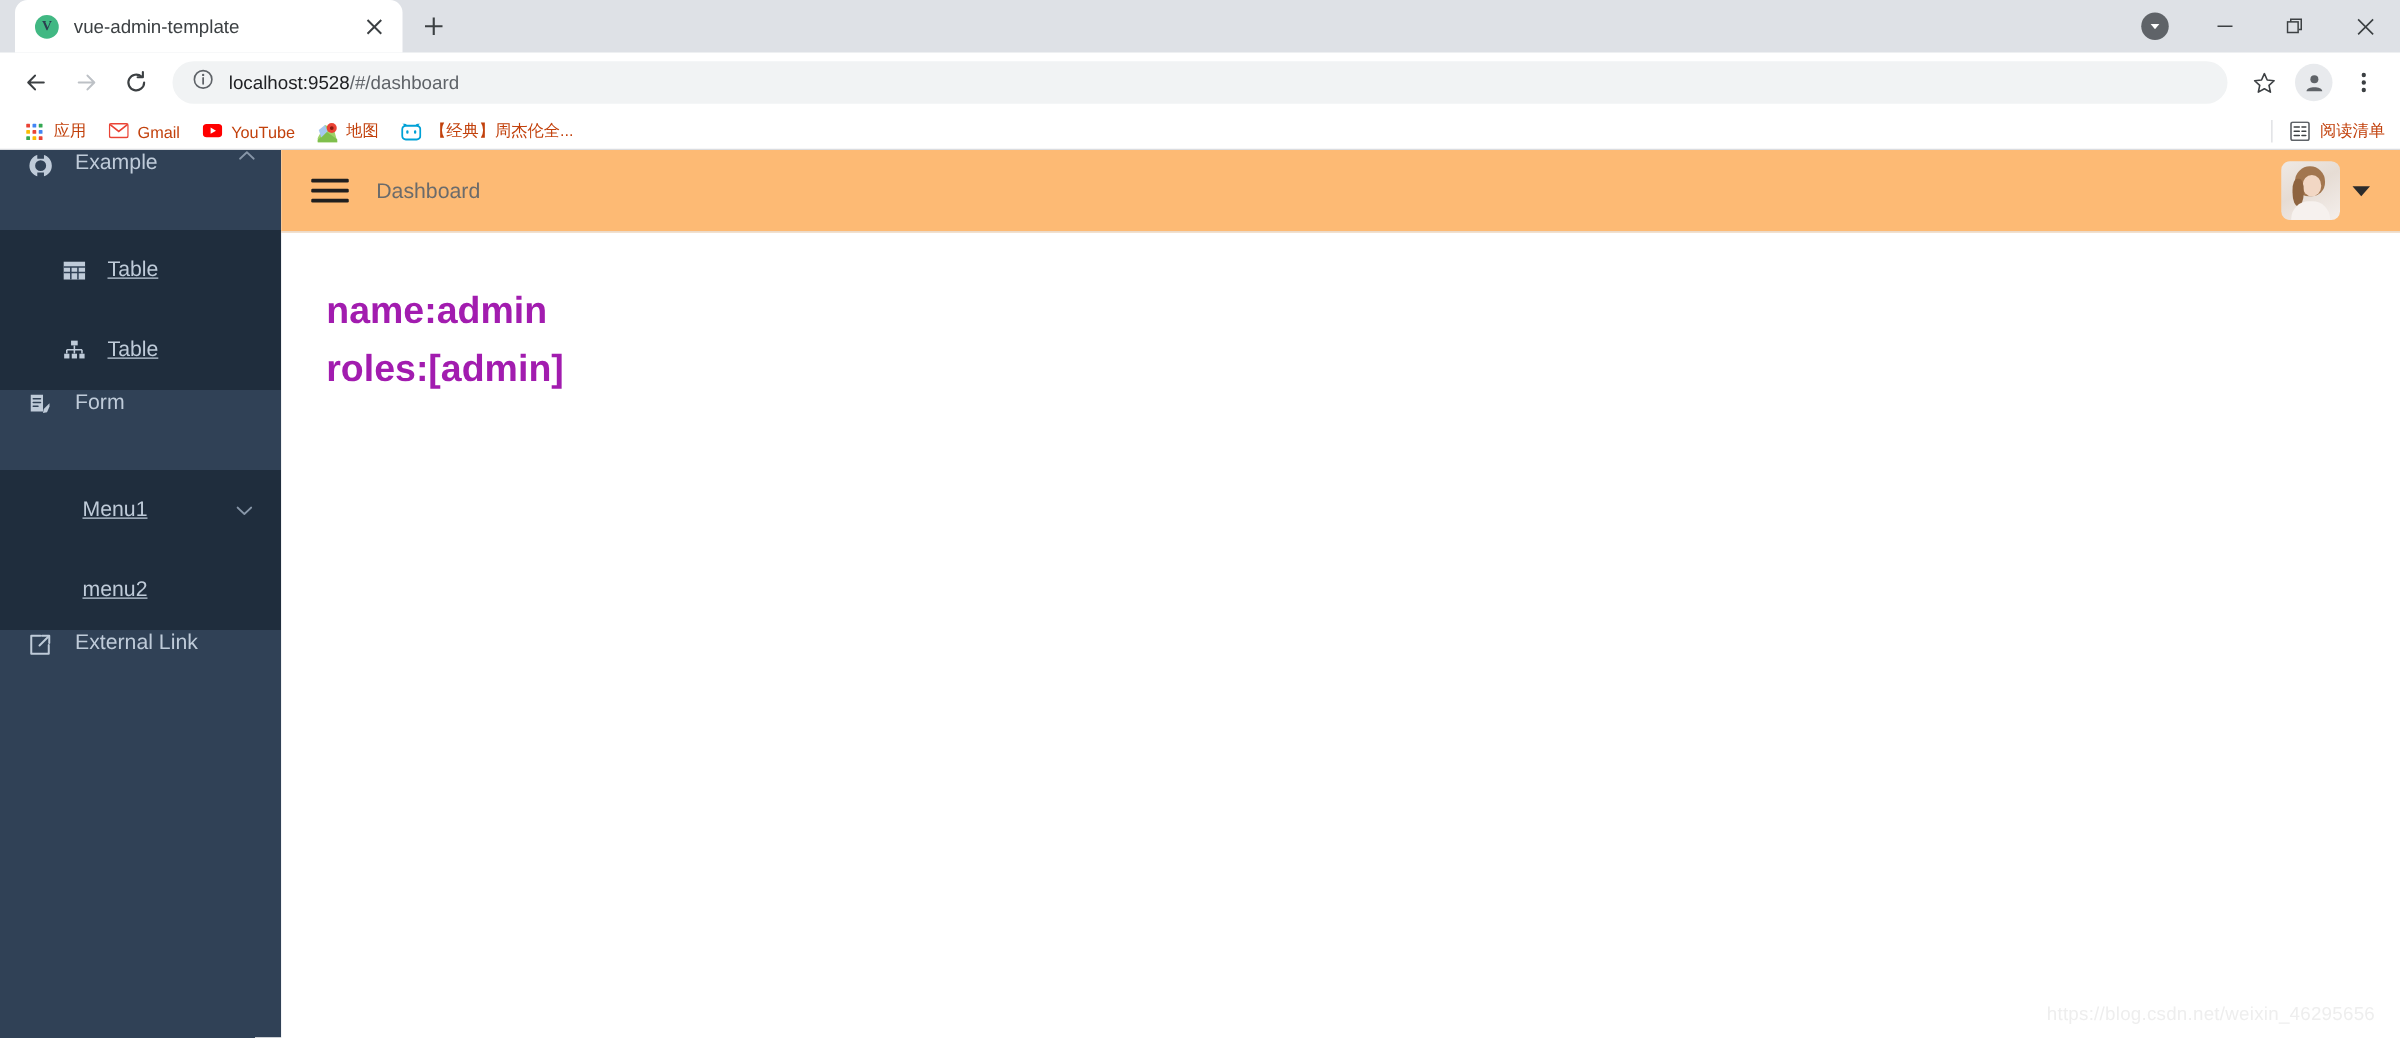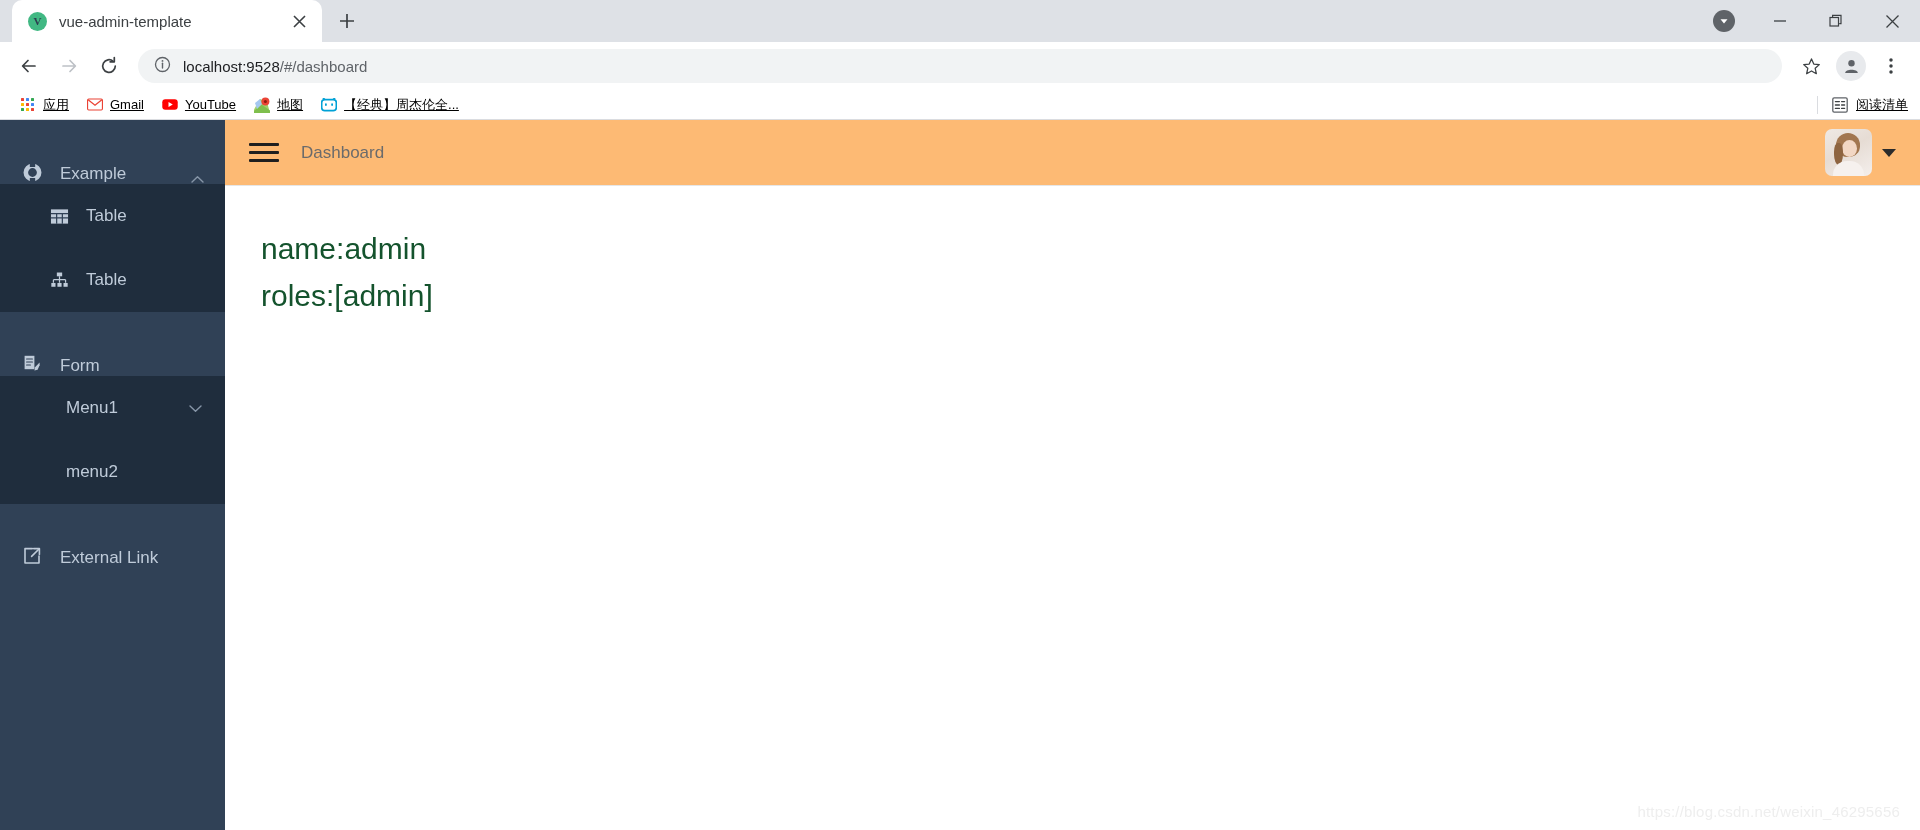--- a/index.html
+++ b/index.html
@@ -83,23 +83,23 @@
     display: flex; align-items: center; justify-content: center; color: #5f6368;
   }
 
   
   .bookmarks {
     height: 30px; background: #ffffff; border-bottom: 1px solid #dadce0;
     display: flex; align-items: center; padding: 0 12px; gap: 2px; flex: none;
     position: relative;
   }
   .bm {
-    display: flex; align-items: center; gap: 7px;
+    display: flex; align-items: flex-end; gap: 7px;
     padding: 3px 8px; border-radius: 4px;
-    font-size: 13px; color: #000000; white-space: nowrap; text-decoration: underline;
+    font-size: 13px; color: #c2410c; white-space: nowrap;
   }
   .bm-ico { width: 16px; height: 16px; flex: none; display:flex; align-items:center; justify-content:center; }
   .apps-grid {
     width: 14px; height: 14px;
     display: grid; grid-template-columns: repeat(3, 3px); grid-template-rows: repeat(3, 3px);
     gap: 2px;
   }
   .apps-grid i { display: block; width: 3px; height: 3px; border-radius: 0.5px; }
   .bm-right {
     position: absolute; right: 12px; display: flex; align-items: center; gap: 8px;
@@ -108,21 +108,21 @@
 
   
   .app { flex: 1; display: flex; min-height: 0; position: relative; background: #fff; }
 
   
   .sidebar {
     width: 225px; flex: none; background: #304156;
     display: flex; flex-direction: column; overflow: hidden;
   }
   .menu-item {
-    height: 64px; display: flex; align-items: flex-end;
+    height: 64px; display: flex; align-items: flex-start;
     padding: 0 20px; gap: 0; color: #bfcbd9; font-size: 17px;
     position: relative; background: #304156;
   }
   .menu-item .m-ico {
     width: 24px; height: 24px; flex: none; margin-right: 16px;
     display: flex; align-items: center; justify-content: center; color: #bfcbd9;
   }
   .menu-item .m-label { flex: 1; white-space: nowrap; }
   .menu-item .m-arrow {
     width: 16px; flex: none; display: flex; align-items: center; justify-content: center;
@@ -130,21 +130,21 @@
   }
   .submenu { background: #1f2d3d; }
   .sub-item {
     height: 64px; display: flex; align-items: center;
     padding-left: 48px; color: #bfcbd9; font-size: 17px;
   }
   .sub-item .m-ico {
     width: 22px; height: 22px; flex: none; margin-right: 16px;
     display: flex; align-items: center; justify-content: center; color: #bfcbd9;
   }
-  .sub-item .m-label { flex: 1; white-space: nowrap; }
+  .sub-item .m-label { flex: 1; white-space: nowrap; text-decoration: underline; }
   .sub-item .m-arrow {
     width: 16px; flex: none; margin-right: 22px;
     display: flex; align-items: center; justify-content: center; color: #8796a8;
   }
   .sub-item.plain { padding-left: 66px; }
 
   
   .main { flex: 1; display: flex; flex-direction: column; min-width: 0; background: #fff; position: relative; }
   .navbar {
     height: 66px; flex: none; background: #fdba74;
@@ -178,21 +178,21 @@
   }
   .avatar .strand {
     position: absolute; left: 9px; top: 14px; width: 9px; height: 22px;
     border-radius: 40% 40% 50% 50%; background: #8e6440;
   }
   .caret-down {
     width: 0; height: 0; border-left: 7px solid transparent;
     border-right: 7px solid transparent; border-top: 8px solid #2b2b2b;
   }
   .content { flex: 1; padding: 40px 36px; position: relative; min-height: 0; }
-  .info-line { font-size: 30px; color: #14532d; line-height: 1.55; }
+  .info-line { font-size: 30px; color: #a21caf; line-height: 1.55; font-weight: bold; }
   .watermark {
     position: absolute; right: 20px; bottom: 10px;
     font-size: 15px; color: #eeeeee; letter-spacing: 0.2px;
   }
 </style>
 </head>
 <body>
 
 <div class="browser">
 

